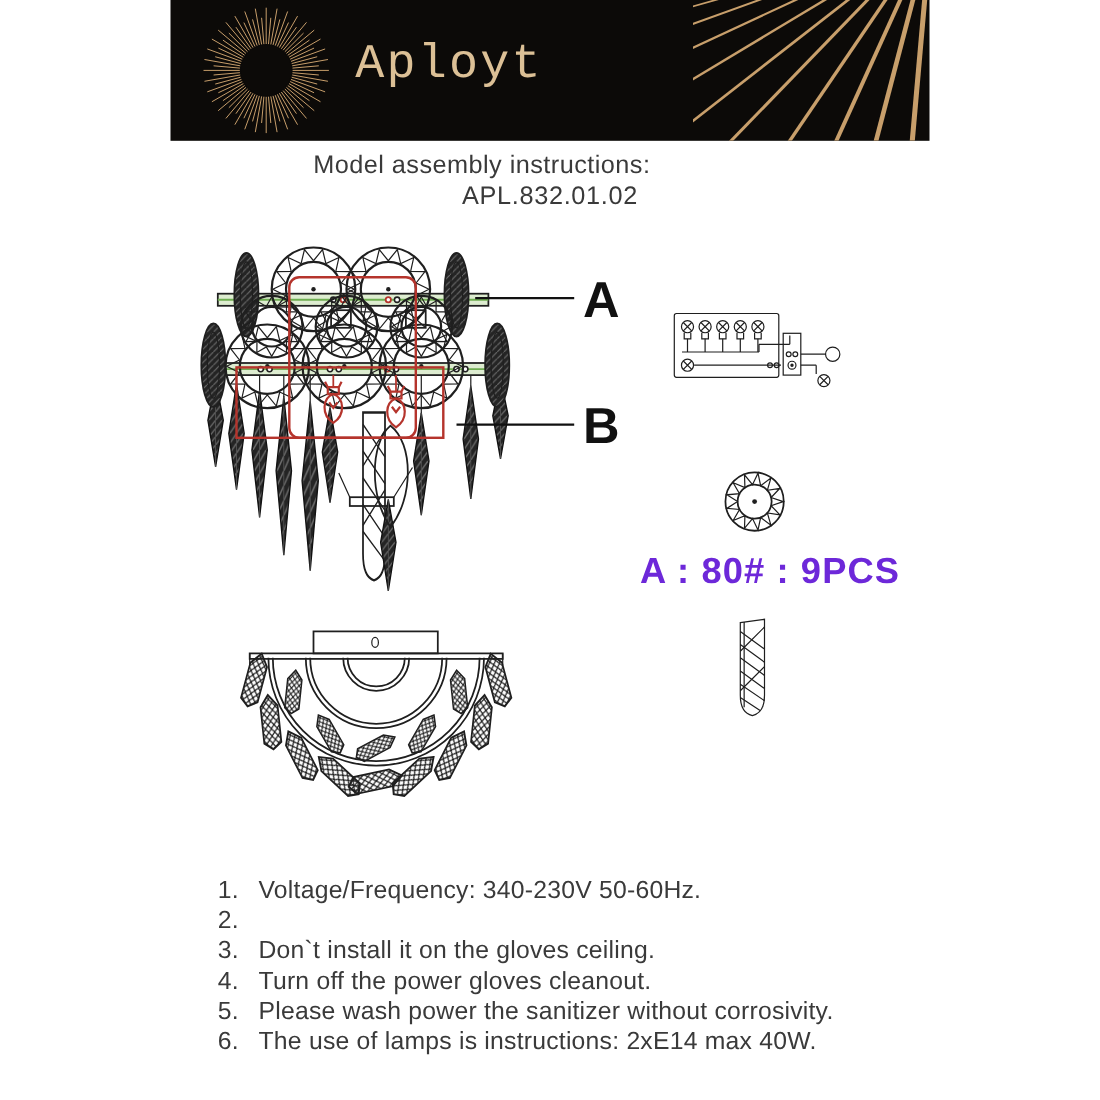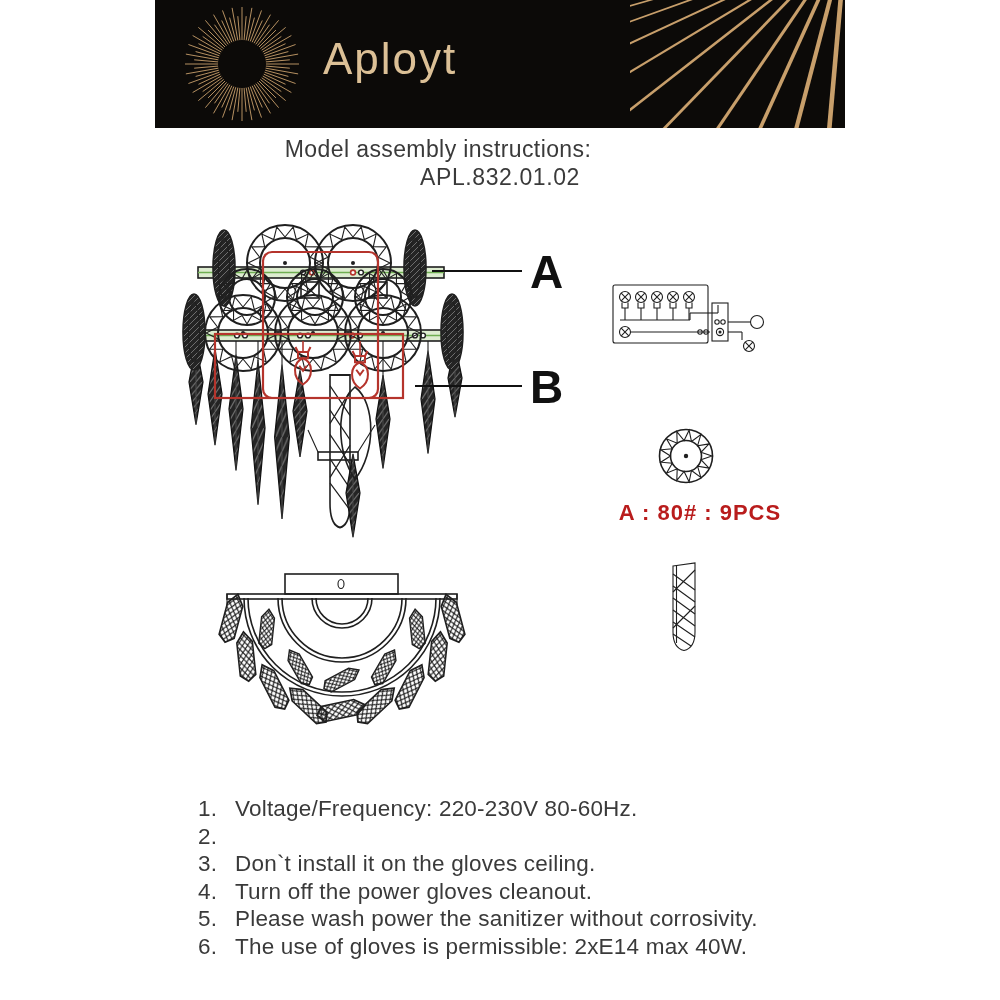--- a/index.html
+++ b/index.html
@@ -4,38 +4,38 @@
 <style>
   html,body{margin:0;padding:0;background:#fff;}
   #page{position:relative;width:1000px;height:1000px;background:#fff;overflow:hidden;
         font-family:"Liberation Sans",sans-serif;}
   :root{--gold:#c89f6b;--brandgold:#dcc096;--ink:#1f1f1f;--txt:#3a3a3a;
         --red:#b5342c;--greenline:#6fae52;--greenfill:#ddecd0;}
 
   
   .banner{position:absolute;left:155px;top:0;width:690px;height:128px;background:#0c0a08;overflow:hidden;}
   .banner svg{position:absolute;}
-  .brand{position:absolute;left:168px;top:34px;font-family:Liberation Sans, sans-serif;
+  .brand{position:absolute;left:168px;top:34px;font-family:Liberation Mono, monospace;
          font-size:44px;font-weight:400;letter-spacing:2px;color:var(--brandgold);}
 
   
   .title-line{position:absolute;left:0;top:136px;width:876px;text-align:center;
               font-size:23px;color:var(--txt);letter-spacing:.4px;}
   .model-line{position:absolute;left:0;top:164px;width:1000px;text-align:center;
               font-size:23px;color:var(--txt);letter-spacing:.6px;}
 
   
   .front-svg{position:absolute;left:170px;top:215px;}
   .wiring-svg{position:absolute;left:600px;top:278px;}
   .parta-svg{position:absolute;left:657px;top:427px;}
   .partb-svg{position:absolute;left:666px;top:560px;}
   .bottom-svg{position:absolute;left:185px;top:556px;}
 
-  .part-label{position:absolute;width:240px;text-align:center;color:#b91c1c;
-              font-size:22px;font-weight:bold;letter-spacing:1px;}
+  .part-label{position:absolute;width:240px;text-align:center;color:#6d28d9;
+              font-size:33px;font-weight:bold;letter-spacing:1px;}
   #part-a-label{left:580px;top:500px;}
   #part-b-label{left:578px;top:652px;}
 
   
   .k{stroke:var(--ink);fill:none;stroke-width:1.6;}
   .k2{stroke:var(--ink);fill:none;stroke-width:2;}
   .thin{stroke:var(--ink);fill:none;stroke-width:1.1;}
   .red{stroke:var(--red);fill:none;stroke-width:2.2;}
   .redthin{stroke:var(--red);fill:none;stroke-width:1.6;}
   .grail{fill:var(--greenfill);stroke:var(--ink);stroke-width:1.6;}
@@ -392,36 +392,36 @@
       <use href="#petal" transform="translate(157,42) rotate(108) translate(112,0) rotate(-65) scale(1.5,1.2)"></use>
       <use href="#petal" transform="translate(157,42) rotate(128) translate(112,0) rotate(-65) scale(1.5,1.2)"></use>
       <use href="#petal" transform="translate(157,42) rotate(149) translate(112,0) rotate(-65) scale(1.5,1.2)"></use>
       <use href="#petal" transform="translate(157,42) rotate(170) translate(112,0) rotate(-65) scale(1.5,1.2)"></use>
     </g>
   </svg>
 
   <div class="instructions">
     <div class="inst-row">
       <span class="inst-num">1.</span>
-      <span>Voltage/Frequency: 220-230V 80-60Hz.</span>
+      <span>Voltage/Frequency: 340-230V 50-60Hz.</span>
     </div>
     <div class="inst-row">
       <span class="inst-num">2.</span>
     </div>
     <div class="inst-row">
       <span class="inst-num">3.</span>
       <span>Don`t install it on the gloves ceiling.</span>
     </div>
     <div class="inst-row">
       <span class="inst-num">4.</span>
       <span>Turn off the power gloves cleanout.</span>
     </div>
     <div class="inst-row">
       <span class="inst-num">5.</span>
       <span>Please wash power the sanitizer without corrosivity.</span>
     </div>
     <div class="inst-row">
       <span class="inst-num">6.</span>
-      <span>The use of gloves is permissible: 2xE14 max 40W.</span>
+      <span>The use of lamps is instructions: 2xE14 max 40W.</span>
     </div>
   </div>
 
 </div>
 
 </body></html>

